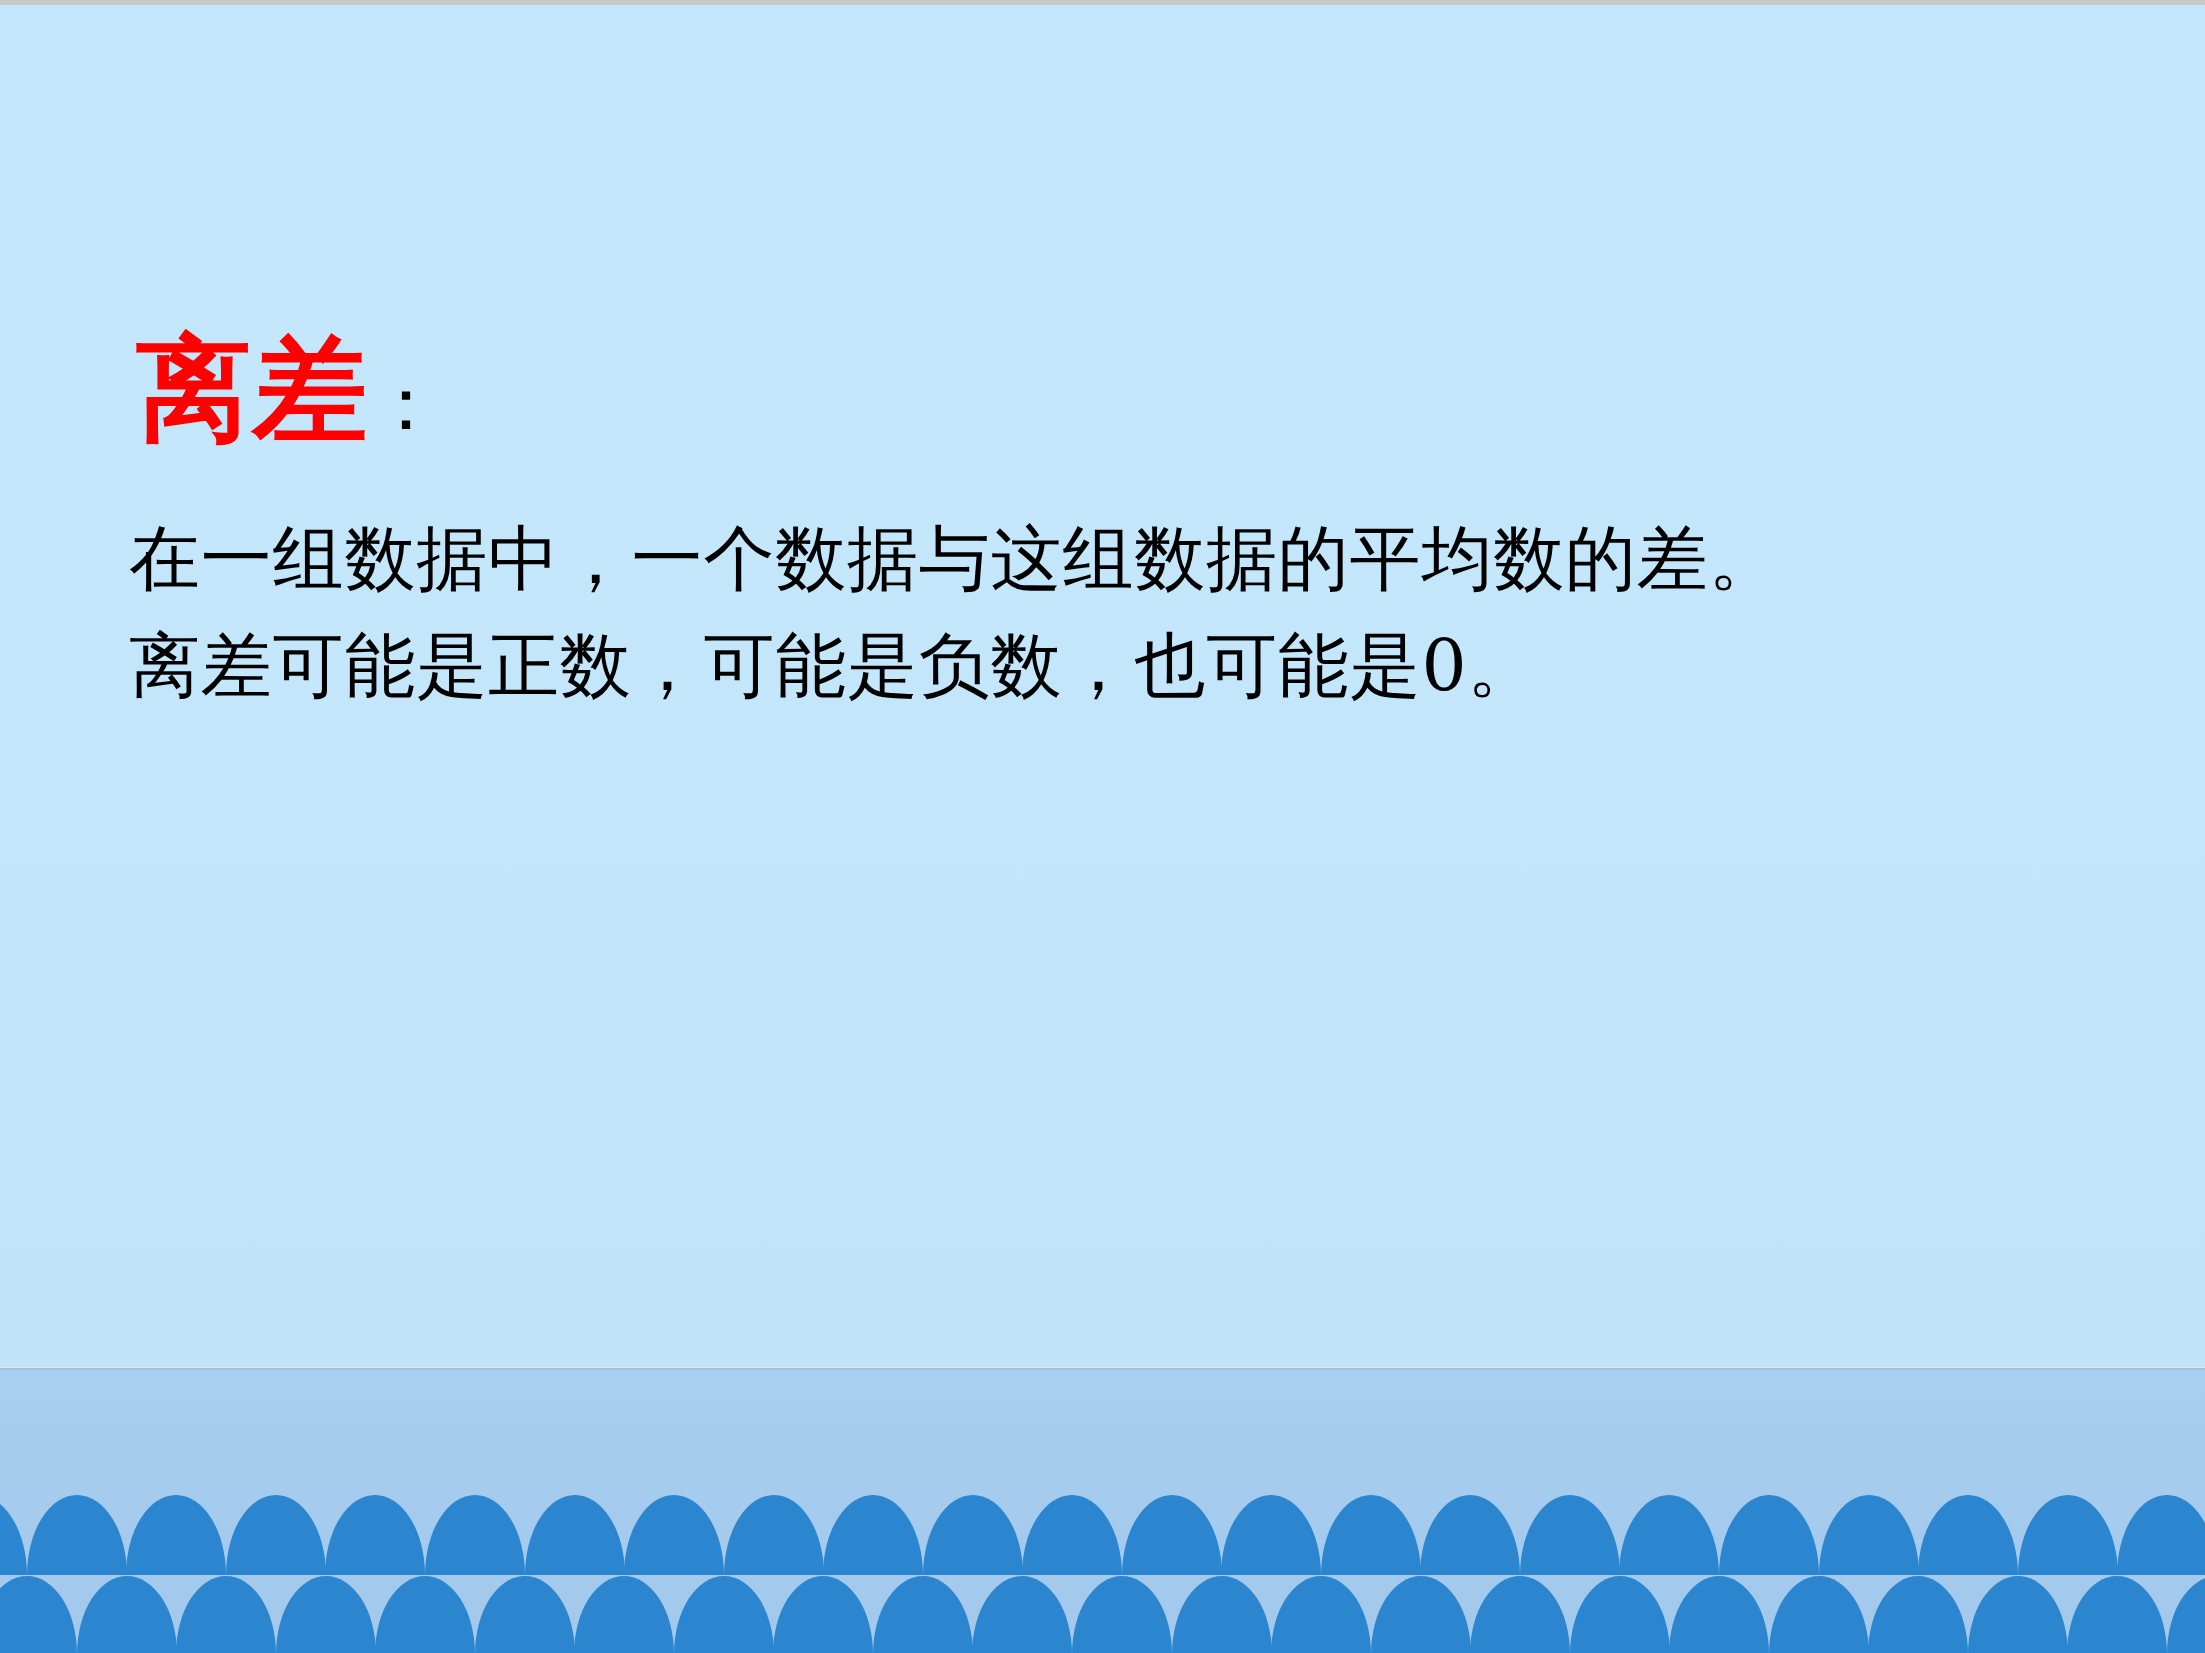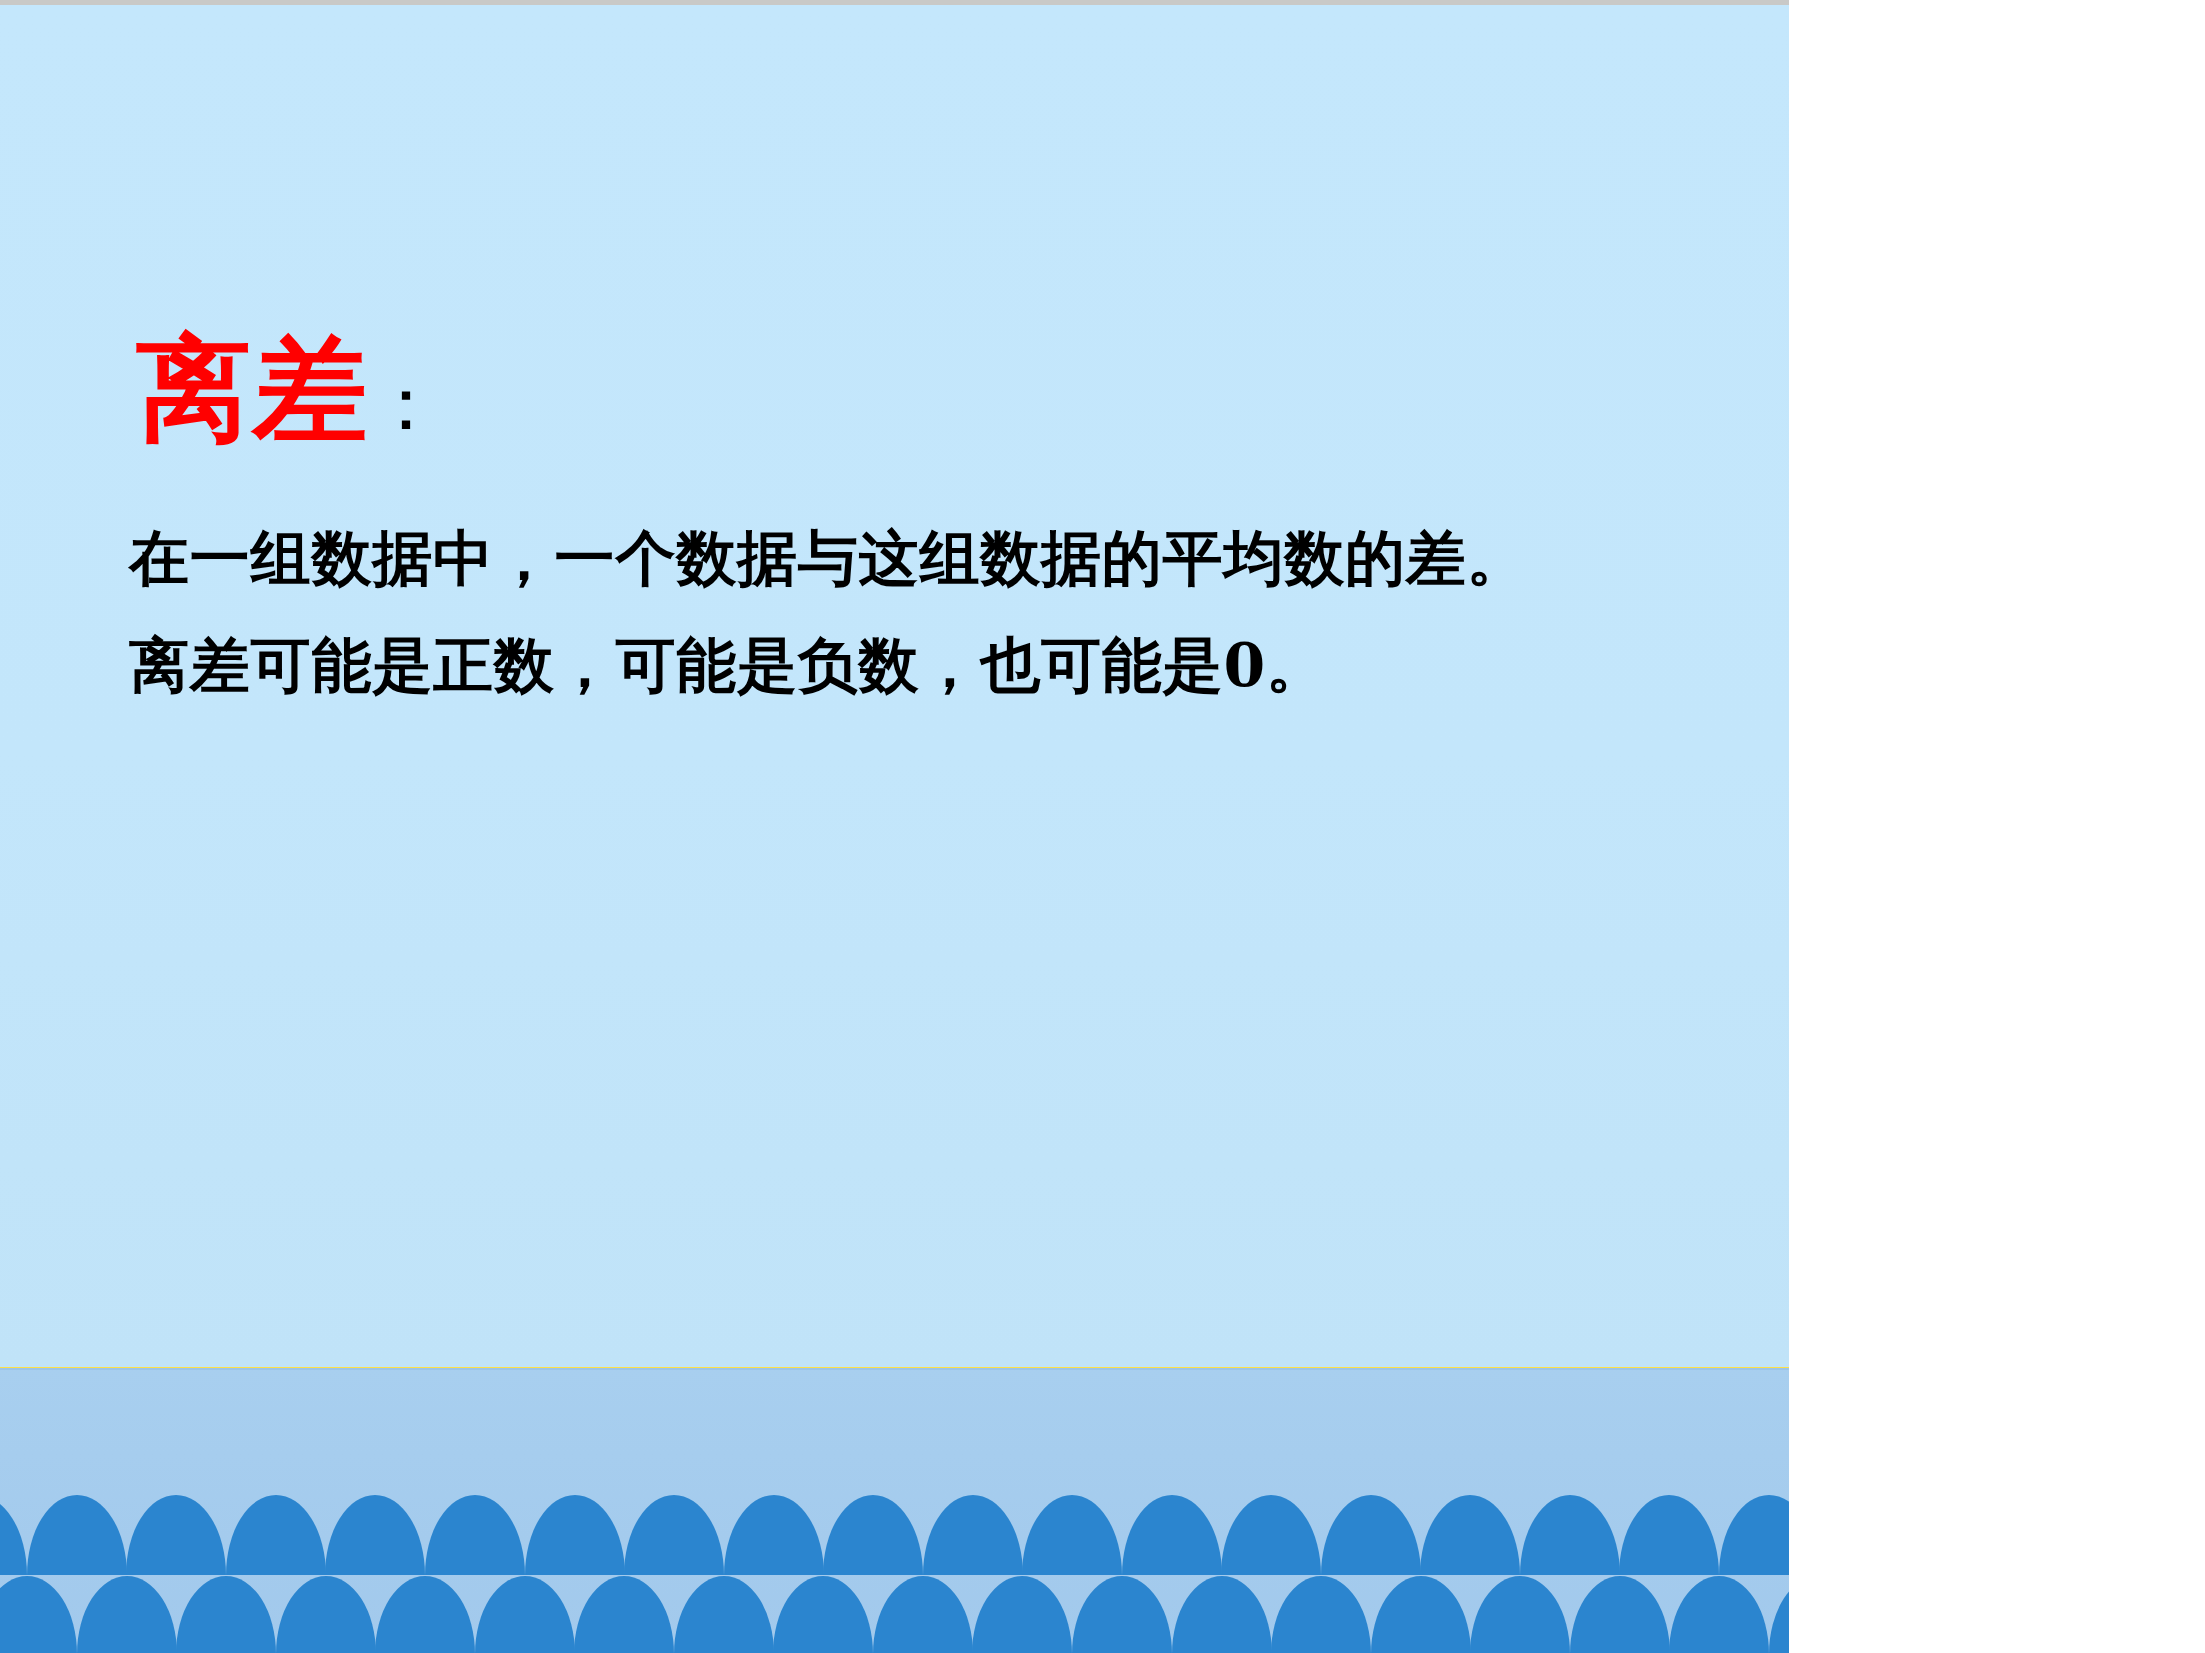--- a/index.html
+++ b/index.html
@@ -7,24 +7,24 @@
     margin: 0;
     padding: 0;
     background: #ffffff;
   }
   body {
     font-family: "DejaVu Sans", sans-serif;
   }
 
   #slide {
     position: relative;
-    width: 1789px;
+    width: 2205px;
     height: 1654px;
     overflow: hidden;
-    background: #fde047;
+    background: #e5e5e5;
   }
 
   
   .top-strip {
     position: absolute;
     left: 0;
     top: 0;
     width: 2205px;
     height: 5.4px;
     background: #c9c9c7;
@@ -119,22 +119,22 @@
   }
 
   .body-lines {
     position: absolute;
     left: 129px;
     top: 505px;
     width: 1914px;
   }
   .body-line {
     font-family: "DejaVu Serif", "Liberation Serif", serif;
-    font-size: 60px;
-    font-weight: 700;
+    font-size: 71px;
+    font-weight: 400;
     line-height: 107px;
     color: #000000;
     white-space: nowrap;
     letter-spacing: 0.8px;
   }
   .body-line .hl { color: #ff0000; }
 
 </style>
 </head>
 <body>

